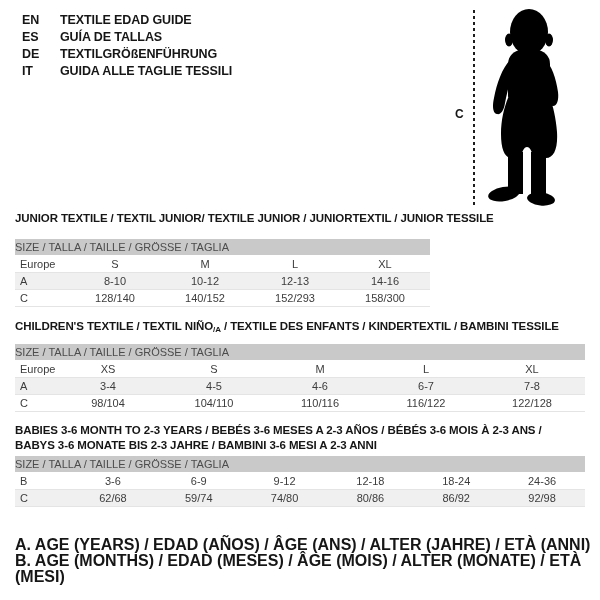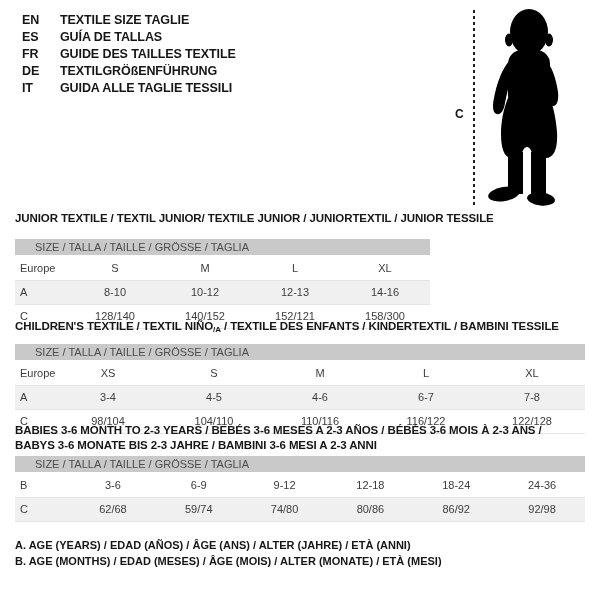--- a/index.html
+++ b/index.html
@@ -28,49 +28,45 @@
 
   
   .table-title {
     position:absolute; left:15px; font-weight:bold; font-size:11.5px;
     letter-spacing:-0.1px; white-space:nowrap; line-height:15px;
   }
   .title-sub { font-size:8px; vertical-align:-2px; }
   .size-table { position:absolute; left:15px; }
   .size-bar {
     background:#c9c9c9; color:#4c4c4c; font-size:11px; line-height:16px;
-    height:16px; padding-left:20px; margin-bottom:1px; white-space:nowrap;
+    height:16px; padding-left:0; margin-bottom:1px; white-space:nowrap;
   }
   .size-table table { width:100%; border-collapse:collapse; table-layout:fixed; }
   .size-table tr { border-bottom:1px solid #e4e4e4; }
   .size-table tr.shade { background:#f0f0f0; }
   .size-table td {
-    font-size:11px; color:#3c3c3c; height:24px; line-height:16px;
+    font-size:11px; color:#3c3c3c; height:16px; line-height:16px;
     text-align:center; white-space:nowrap; overflow:hidden;
   }
   .size-table td.label { text-align:left; padding-left:5px; }
 
   
-  .footnotes { position:absolute; left:15px; top:537px; font-weight:bold; font-size:11px; line-height:16px; }
+  .footnotes { position:absolute; left:15px; top:537px; font-weight:bold; font-size:16px; line-height:16px; }
 </style>
 </head>
 <body>
 
 <div class="lang-list">
   <div class="lang-row">
     <span class="lang-code">EN</span>
-    <span>TEXTILE SIZE TAGLIE</span>
+    <span>TEXTILE EDAD GUIDE</span>
   </div>
   <div class="lang-row">
     <span class="lang-code">ES</span>
     <span>GUÍA DE TALLAS</span>
-  </div>
-  <div class="lang-row">
-    <span class="lang-code">FR</span>
-    <span>GUIDE DES TAILLES TEXTILE</span>
   </div>
   <div class="lang-row">
     <span class="lang-code">DE</span>
     <span>TEXTILGRÖßENFÜHRUNG</span>
   </div>
   <div class="lang-row">
     <span class="lang-code">IT</span>
     <span>GUIDA ALLE TAGLIE TESSILI</span>
   </div>
 </div>
@@ -114,21 +110,21 @@
         <td class="label">A</td>
         <td>8-10</td>
         <td>10-12</td>
         <td>12-13</td>
         <td>14-16</td>
       </tr>
       <tr>
         <td class="label">C</td>
         <td>128/140</td>
         <td>140/152</td>
-        <td>152/121</td>
+        <td>152/293</td>
         <td>158/300</td>
       </tr>
     </tbody>
   </table>
 </div>
 
 <div class="table-title" style="top:319px;text-align:center;">
   <span>CHILDREN'S TEXTILE / TEXTIL NIÑO</span><span class="title-sub">/A</span><span> / TEXTILE DES ENFANTS / KINDERTEXTIL / BAMBINI TESSILE</span>
 </div>
 <div class="size-table" style="top:344px; width:570px;">

